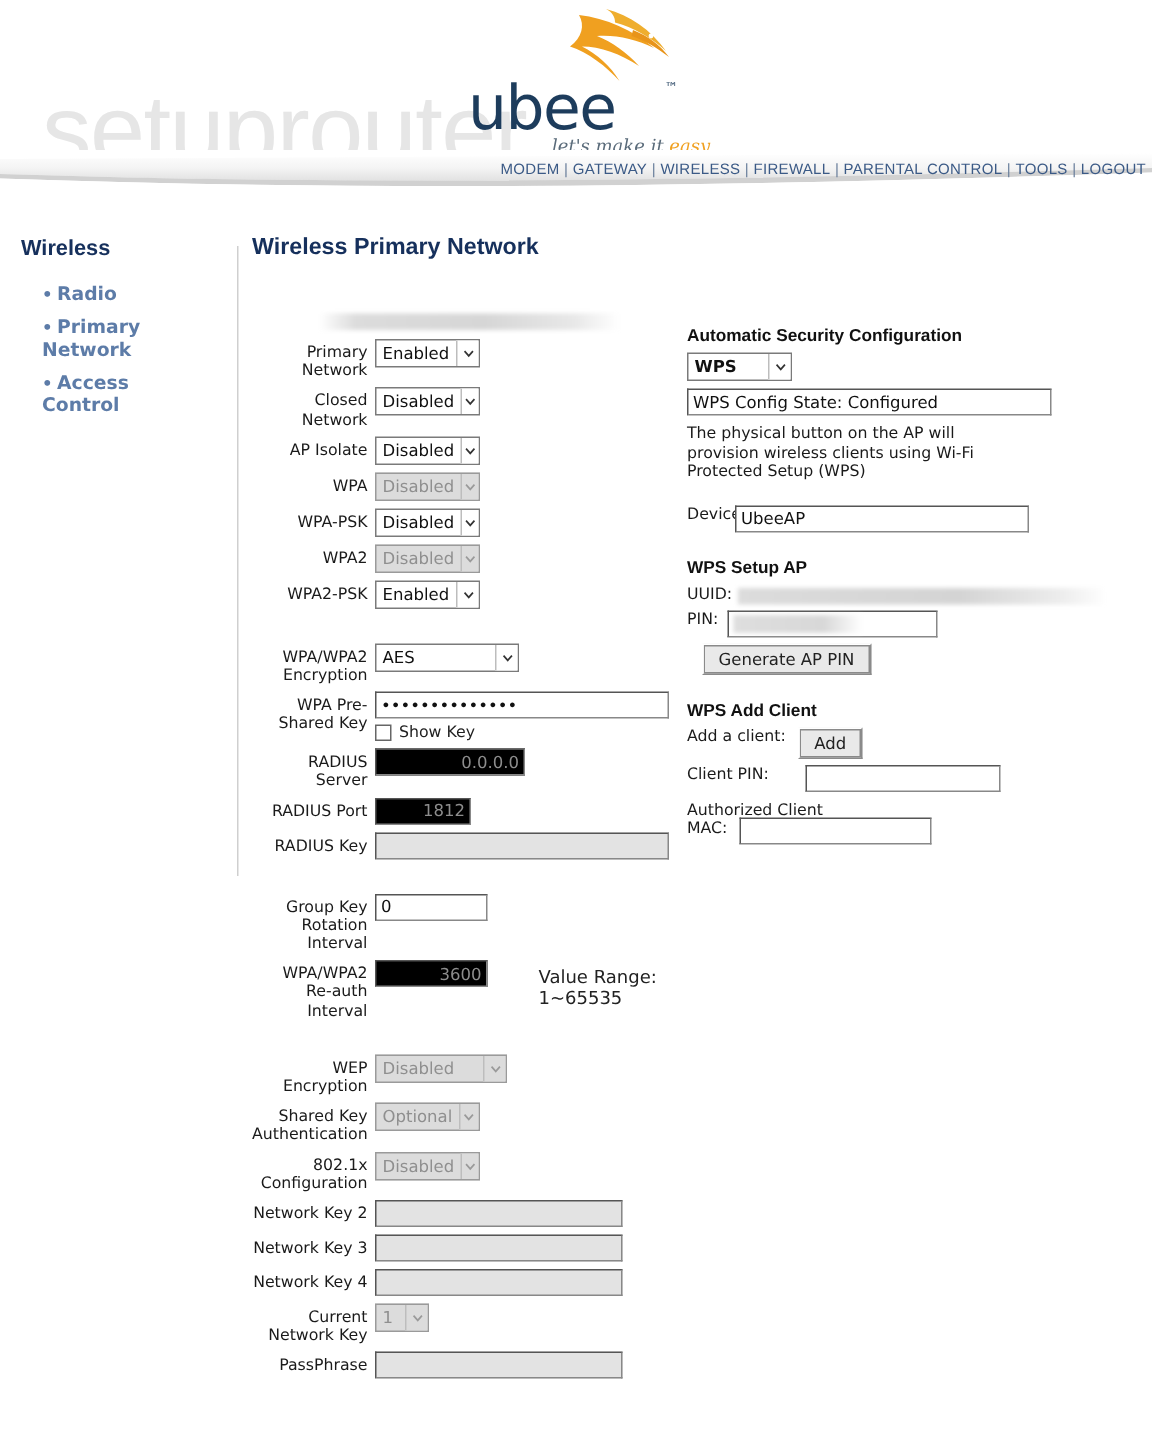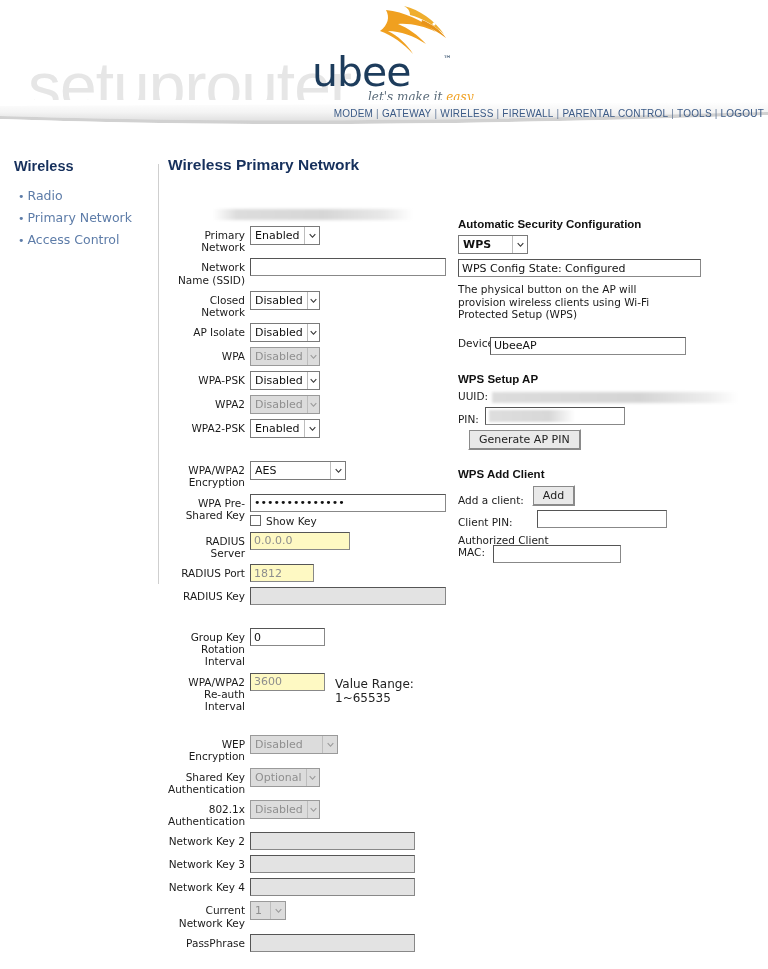--- a/index.html
+++ b/index.html
@@ -57,21 +57,21 @@
   
   #page { position:absolute; left:0; top:140px; width:768px; }
 
   
   #sidebar { position:absolute; left:14px; top:18px; width:140px; }
   #sidebar h2 {
     margin:0 0 14px 0;
     font-family:"Liberation Sans", sans-serif;
     font-size:14.5px; font-weight:bold; color:#16305c;
   }
-  #sidebar ul { list-style:none; margin:4px; padding:0; }
+  #sidebar ul { list-style:none; margin:14px; padding:0;font-weight:bold; }
   #sidebar li { margin-bottom:7px; font-size:12.5px; color:#5d7ca8; }
   #sidebar li .bullet { color:#5d7ca8; margin-right:3px; font-size:11px; }
   #sidebar li a { color:#5d7ca8; text-decoration:none; }
 
   
   #col-divider { position:absolute; left:158px; top:24px; width:1px; height:420px; background:#cfcfcf; }
 
   
   #content { position:absolute; left:168px; top:16px; width:590px; }
   #content h1 {
@@ -99,21 +99,21 @@
   .fctl { flex:1 1 auto; }
 
   
   input[type=text], .txt {
     font-family:"DejaVu Sans", sans-serif; font-size:11px;
     height:18px; padding:1px 3px;
     border:1px solid #888; border-top-color:#555; border-left-color:#555;
     background:#fff; color:#111;
     vertical-align:middle;
   }
-  .txt.disabled { background:#fef9c3; color:#8d8d8d; }
+  .txt.disabled { background:#000000; color:#8d8d8d;text-align:right; }
   .txt.shade   { background:#e3e3e3; }
 
   .w196 { width:196px; }
   .w165 { width:165px; }
   .w100 { width:100px; }
   .w75  { width:75px; }
   .w64  { width:64px; }
 
   
   .sel {
@@ -155,21 +155,21 @@
   .spacer { height:18px; }
 
   
   .rcol { position:absolute; left:290px; top:62px; width:280px; }
   .rhead {
     font-family:"Liberation Sans", sans-serif;
     font-size:11.5px; font-weight:bold; color:#111; margin-bottom:5px;
   }
   .rtext { font-size:10.5px; line-height:12.5px; color:#1a1a1a; }
   .rlabel { font-size:10.5px; color:#1a1a1a; }
-  .rrow { display:flex; align-items:flex-end; margin-bottom:4px; }
+  .rrow { display:flex; align-items:flex-start; margin-bottom:4px; }
 
   .uuid-redact {
     flex:1 1 auto; height:11px; margin-left:4px; margin-top:2px;
     background:linear-gradient(90deg,#dcdcdc 0%,#d4d4d4 60%,#ededed 88%,#fff 100%);
     filter:blur(1.4px);
   }
   .pin-redact-inner {
     width:86px; height:12px;
     background:linear-gradient(90deg,#dededE 0%,#d8d8d8 70%,#fff 100%);
     filter:blur(1.3px);
@@ -240,26 +240,20 @@
             <span>Enabled</span>
             <span class="arrow">
                 <svg class="chev" viewBox="0 0 10 10">
                   <path d="M1 3 L5 7.5 L9 3" stroke="#333" stroke-width="1.6" fill="none"></path>
                 </svg>
               </span>
           </div>
         </div>
       </div>
 
-      <div class="frow">
-        <div class="flabel">Network Name (SSID)</div>
-        <div class="fctl">
-          <input type="text" class="txt w196" value="" style="">
-        </div>
-      </div>
 
       <div class="frow">
         <div class="flabel">Closed Network</div>
         <div class="fctl">
           <div class="sel sel-w70">
             <span>Disabled</span>
             <span class="arrow">
                 <svg class="chev" viewBox="0 0 10 10">
                   <path d="M1 3 L5 7.5 L9 3" stroke="#333" stroke-width="1.6" fill="none"></path>
                 </svg>
@@ -390,21 +384,21 @@
 
       <div class="frow">
         <div class="flabel">Group Key Rotation Interval</div>
         <div class="fctl">
           <input type="text" class="txt w75" value="0" style="">
         </div>
       </div>
 
       <div class="frow">
         <div class="flabel">WPA/WPA2 Re-auth Interval</div>
-        <div class="fctl" style="display:flex;align-items:flex-start;">
+        <div class="fctl" style="display:flex;align-items:flex-start;gap:24px;">
           <input type="text" class="txt w75 disabled" value="3600" style="">
           <span class="hintnote">Value Range: 1~65535</span>
         </div>
       </div>
 
       <div class="spacer"></div>
 
       <div class="frow">
         <div class="flabel">WEP Encryption</div>
         <div class="fctl">
@@ -427,21 +421,21 @@
             <span class="arrow">
                 <svg class="chev" viewBox="0 0 10 10">
                   <path d="M1 3 L5 7.5 L9 3" stroke="#9a9a9a" stroke-width="1.6" fill="none"></path>
                 </svg>
               </span>
           </div>
         </div>
       </div>
 
       <div class="frow">
-        <div class="flabel">802.1x Authentication</div>
+        <div class="flabel">802.1x Configuration</div>
         <div class="fctl">
           <div class="sel sel-w70 disabled">
             <span>Disabled</span>
             <span class="arrow">
                 <svg class="chev" viewBox="0 0 10 10">
                   <path d="M1 3 L5 7.5 L9 3" stroke="#9a9a9a" stroke-width="1.6" fill="none"></path>
                 </svg>
               </span>
           </div>
         </div>

